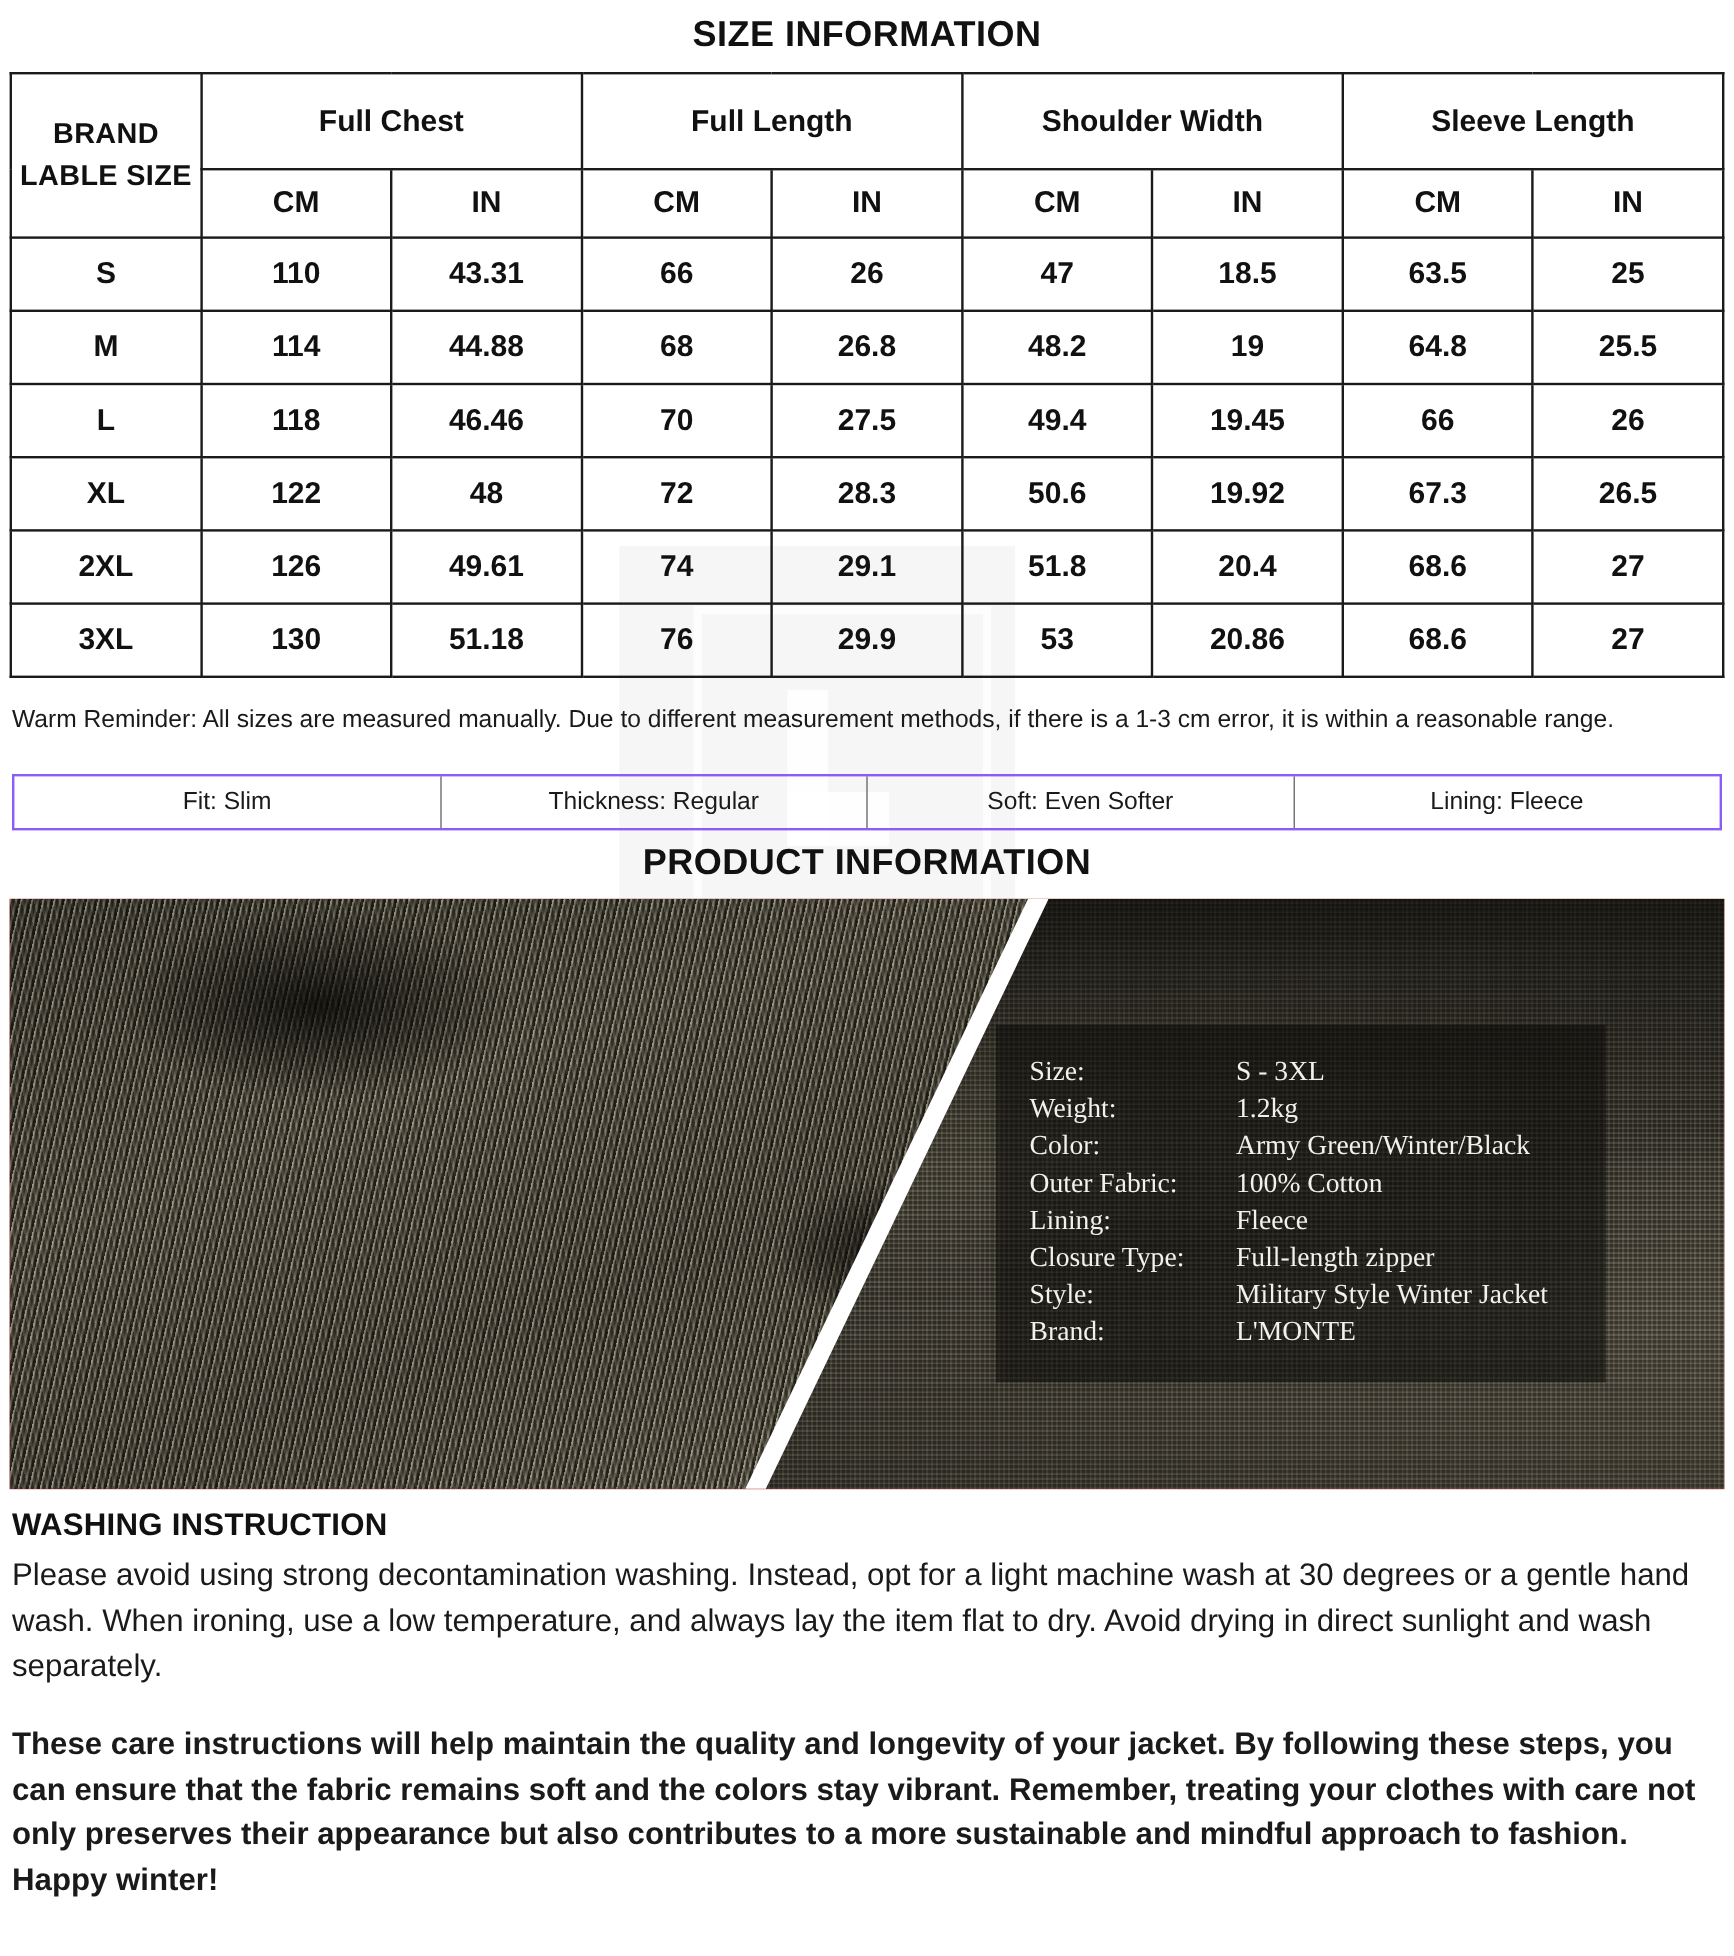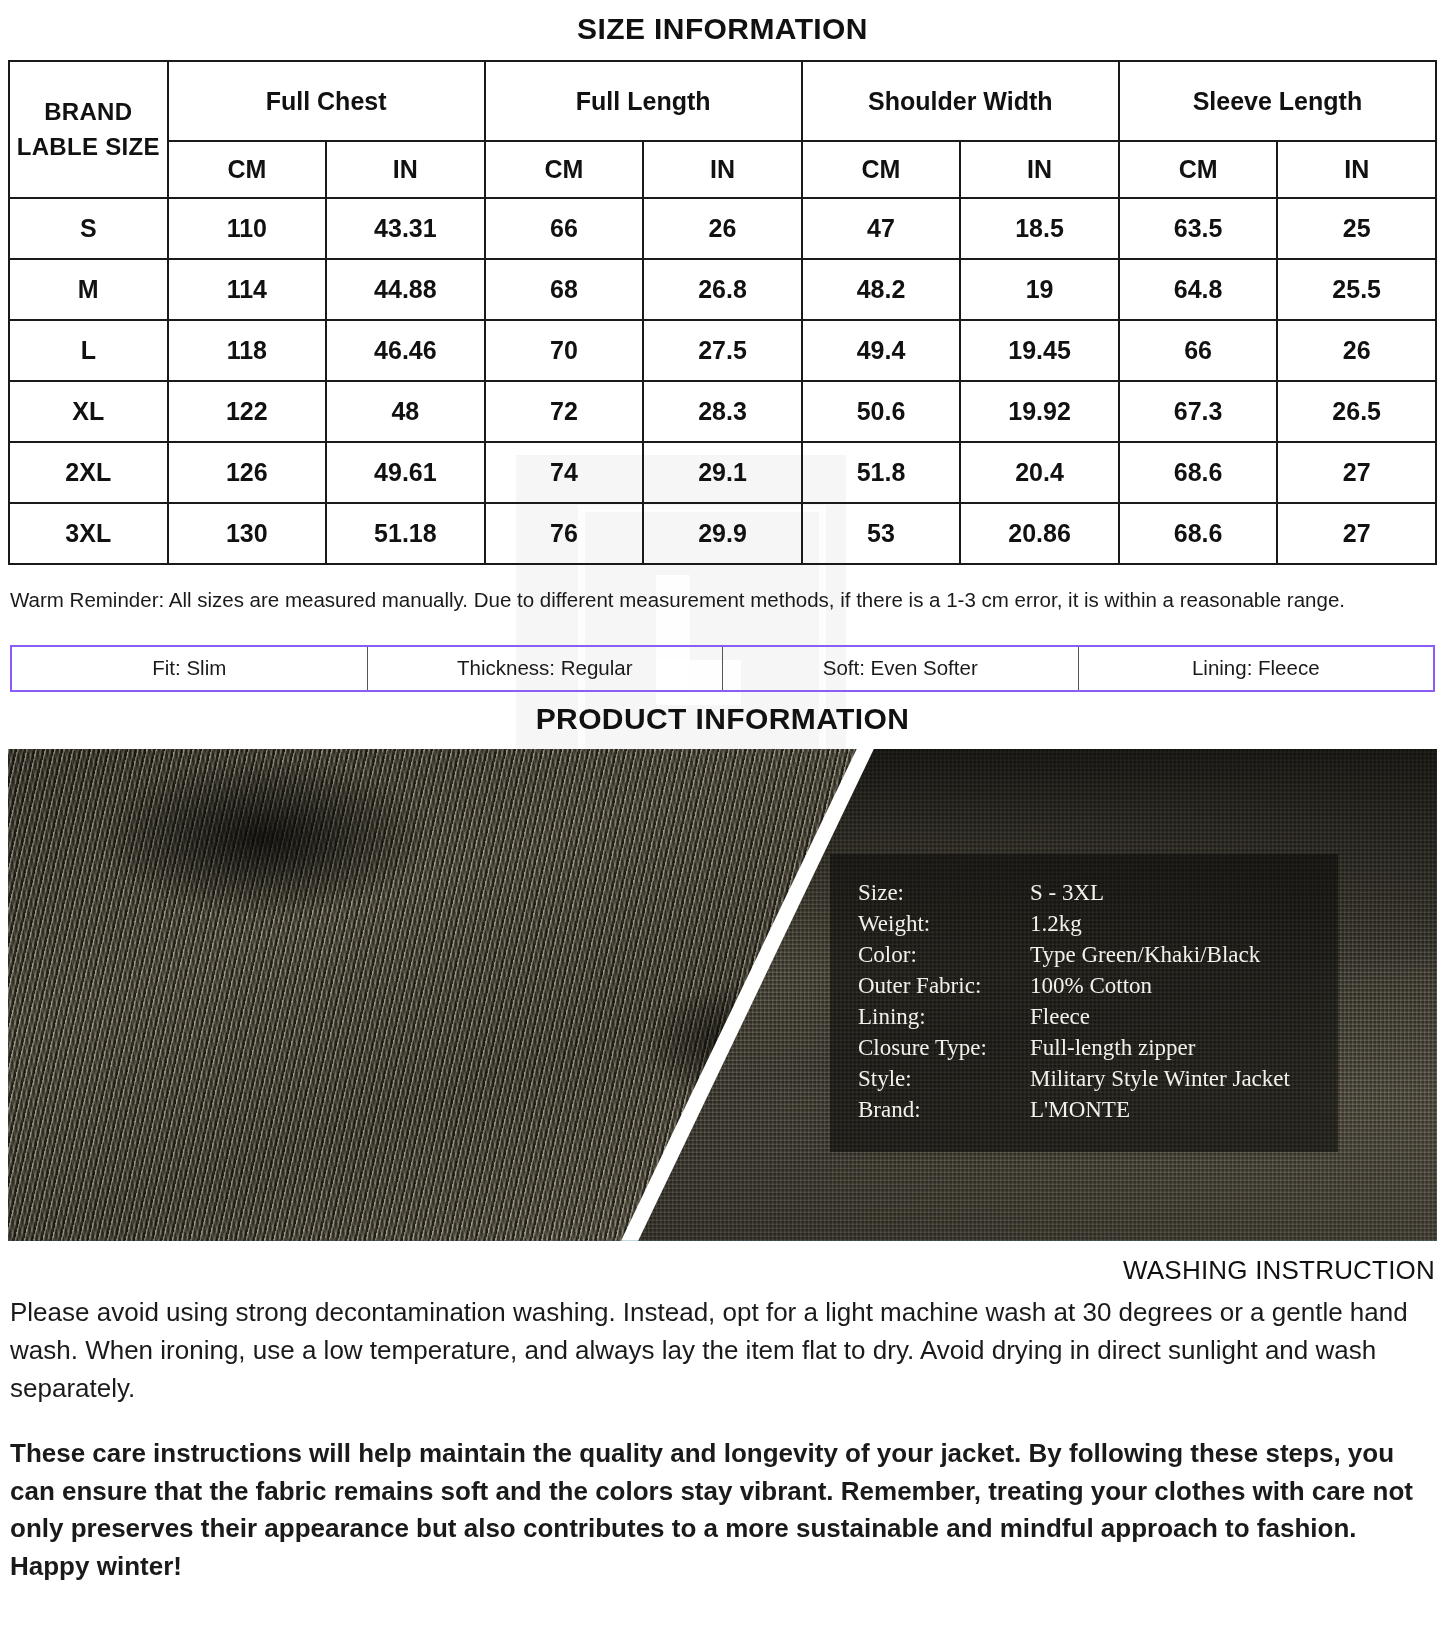--- a/index.html
+++ b/index.html
@@ -135,21 +135,21 @@
     color: #1a1a1a;
   }
   #feature-strip .feat:last-child { border-right: none; }
 
   
   #product-image {
     position: relative;
     margin: 0 8px;
     height: 492px;
     overflow: hidden;
-    background: #0369a1;
+    background: #b91c1c;
   }
   
   #fleece-panel {
     position: absolute;
     inset: 0;
     background:
       radial-gradient(ellipse 150px 90px at 52% 60%, rgba(10,9,6,0.85), transparent 70%),
       radial-gradient(ellipse 230px 110px at 18% 18%, rgba(8,8,6,0.8), transparent 72%),
       radial-gradient(ellipse 200px 120px at 80% 85%, rgba(6,6,5,0.75), transparent 70%),
       repeating-linear-gradient(103deg,
@@ -206,25 +206,24 @@
     padding: 2.5px 0;
     white-space: nowrap;
     vertical-align: top;
   }
   #spec-panel td.spec-label { width: 172px; }
 
   
   #washing-section { padding: 0 10px; }
   #washing-title {
     font-size: 26px;
-    font-weight: normal;
+    font-weight: bold;
     margin: 14px 0 8px;
     letter-spacing: 0.2px;
     color: #111;
-    text-align: right;
   }
   .wash-para {
     font-size: 26px;
     line-height: 1.46;
     color: #1a1a1a;
   }
   #wash-2 { margin-top: 27px; font-weight: bold; }
 </style>
 </head>
 <body>
@@ -366,21 +365,21 @@
             <tr>
               <td class="spec-label">Size:</td>
               <td class="spec-value">S - 3XL</td>
             </tr>
             <tr>
               <td class="spec-label">Weight:</td>
               <td class="spec-value">1.2kg</td>
             </tr>
             <tr>
               <td class="spec-label">Color:</td>
-              <td class="spec-value">Type Green/Khaki/Black</td>
+              <td class="spec-value">Army Green/Winter/Black</td>
             </tr>
             <tr>
               <td class="spec-label">Outer Fabric:</td>
               <td class="spec-value">100% Cotton</td>
             </tr>
             <tr>
               <td class="spec-label">Lining:</td>
               <td class="spec-value">Fleece</td>
             </tr>
             <tr>

